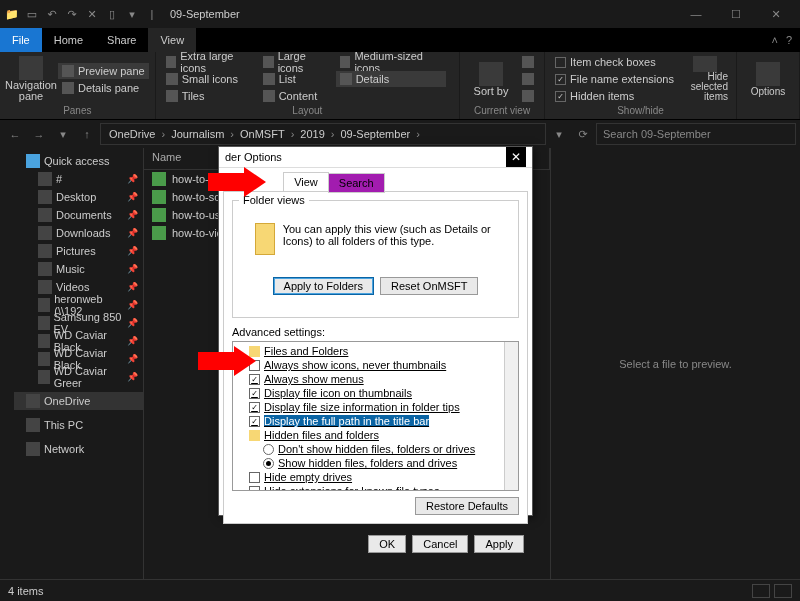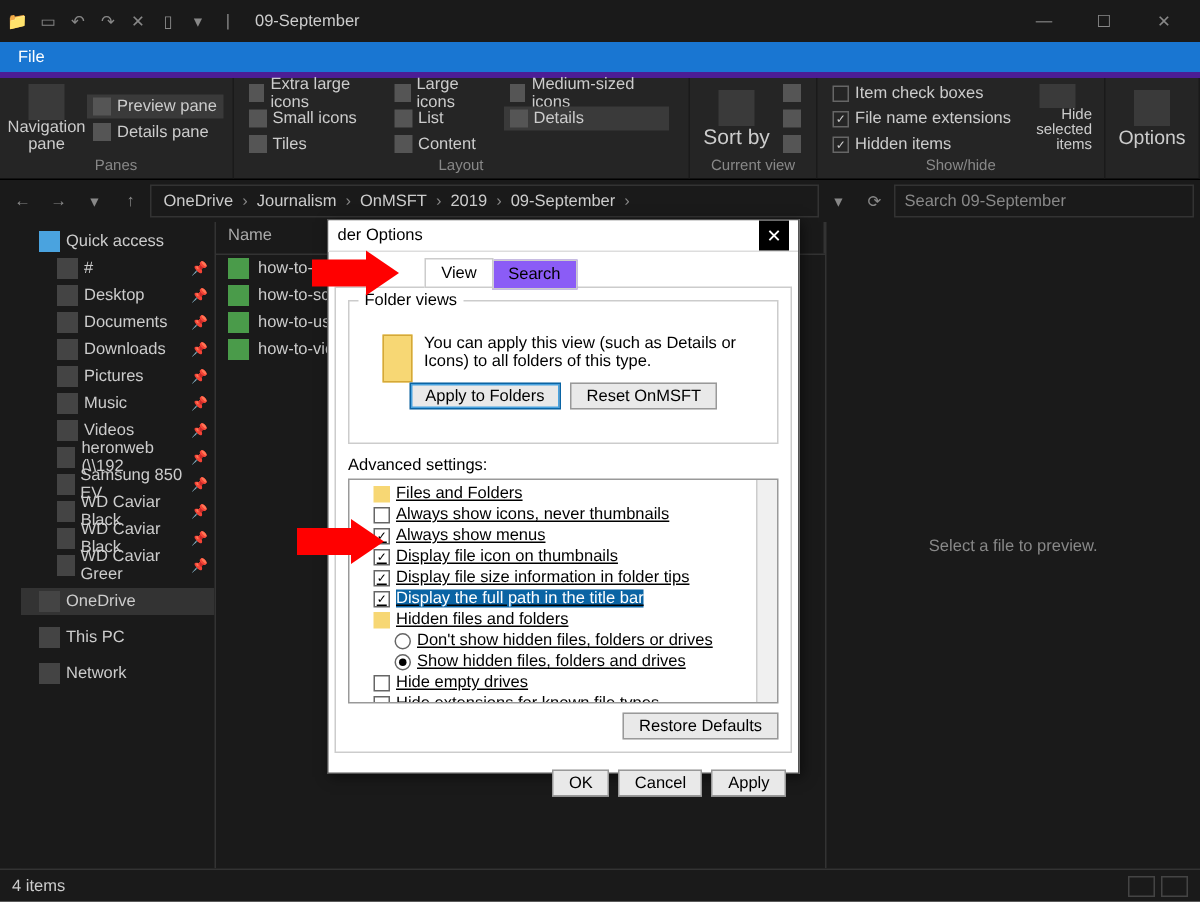--- a/index.html
+++ b/index.html
@@ -4,21 +4,21 @@
 <style>
 * { box-sizing: border-box; margin: 0; padding: 0; font-family: "Segoe UI", sans-serif; font-size: 11px; }
 body { background: #fff; width: 800px; height: 601px; overflow: hidden; position: relative; }
 .window { width: 800px; height: 601px; background: #1a1a1a; color: #ccc; display: flex; flex-direction: column; }
 .titlebar { height: 28px; background: #1a1a1a; display: flex; align-items: center; padding: 0 4px; }
 .qat { display: flex; gap: 4px; align-items: center; }
 .qat-icon { width: 16px; height: 16px; display: inline-flex; align-items: center; justify-content: center; color: #888; }
 .title-text { margin-left: 10px; color: #ccc; flex: 1; }
 .win-controls { display: flex; }
 .win-btn { width: 40px; height: 28px; display: flex; align-items: center; justify-content: center; color: #888; }
-.menubar { height: 24px; background: #4c1d95; display: flex; align-items: stretch; flex-direction: column; }
+.menubar { height: 24px; background: #000000; display: flex; align-items: stretch; }
 .menu-tab { padding: 4px 12px; color: #ccc; display: flex; align-items: center; }
 .menu-tab.file { background: #1976d2; color: #fff; }
 .menu-tab.active { background: #252525; border-bottom: 1px solid #252525; }
 .menu-help { margin-left: auto; display: flex; align-items: center; padding: 0 8px; gap: 8px; color: #888; }
 .ribbon { background: #252525; display: flex; height: 68px; border-bottom: 1px solid #000; }
 .ribbon-group { display: flex; flex-direction: column; padding: 2px 6px; border-right: 1px solid #1a1a1a; }
 .ribbon-group-content { flex: 1; display: flex; align-items: center; gap: 2px; }
 .ribbon-label { text-align: center; color: #888; font-size: 10px; padding: 1px 0; }
 .large-btn { display: flex; flex-direction: column; align-items: center; justify-content: center; width: 50px; height: 50px; padding: 2px; }
 .large-btn .icon { width: 24px; height: 24px; background: #3a3a3a; }
@@ -51,28 +51,28 @@
 .preview-pane { width: 250px; background: #1a1a1a; border-left: 1px solid #333; display: flex; align-items: center; justify-content: center; color: #888; }
 .statusbar { height: 22px; background: #1a1a1a; border-top: 1px solid #333; display: flex; align-items: center; padding: 0 8px; color: #ccc; }
 .status-views { margin-left: auto; display: flex; gap: 4px; }
 .status-views span { width: 18px; height: 14px; border: 1px solid #444; }
 
 .dialog { position: absolute; left: 218px; top: 146px; width: 315px; height: 370px; background: #fff; border: 1px solid #555; box-shadow: 2px 2px 8px rgba(0,0,0,0.5); color: #000; display: flex; flex-direction: column; }
 .dlg-title { height: 24px; background: #fff; display: flex; align-items: center; padding: 0 6px; border-bottom: 1px solid #ddd; }
 .dlg-x { margin-left: auto; width: 20px; height: 20px; background: #000; color: #fff; display: flex; align-items: center; justify-content: center; font-size: 12px; }
 .dlg-tabs { display: flex; padding: 4px 4px 0 4px; }
 .dlg-tab { padding: 3px 10px; border: 1px solid #ccc; background: #fff; margin-right: -1px; position: relative; z-index: 2; }
-.dlg-tab.inactive { background: #8b5cf6; top: 1px; z-index: 1; }
+.dlg-tab.inactive { background: #a21caf; top: 1px; z-index: 1; }
 .dlg-body { flex: 1; border: 1px solid #ccc; margin: 0 4px 4px 4px; padding: 8px; background: #fff; position: relative; top: -1px; }
 .groupbox { border: 1px solid #ccc; padding: 22px; position: relative; margin-bottom: 8px; }
 .groupbox > legend, .group-label { position: absolute; top: -7px; left: 6px; background: #fff; padding: 0 4px; font-size: 11px; }
 .fv-row { display: flex; gap: 8px; align-items: flex-start; }
 .fv-icon { width: 32px; height: 32px; background: #f7d774; border: 1px solid #d4a838; }
 .fv-text { font-size: 11px; }
-.fv-btns { display: flex; gap: 6px; margin-top: 0; justify-content: center; }
+.fv-btns { display: flex; gap: 6px; margin-top: 22px; justify-content: center; }
 .btn { padding: 2px 10px; border: 1px solid #999; background: #e9e9e9; font-size: 11px; }
 .btn.def { border: 1px solid #0a64a4; box-shadow: inset 0 0 0 1px #4aa3df; }
 .adv-label { font-size: 11px; margin-bottom: 3px; }
 .adv-box { border: 1px solid #999; background: #fff; height: 150px; overflow: hidden; position: relative; text-decoration: underline; }
 .adv-tree { padding: 2px; font-size: 11px; }
 .adv-item { display: flex; align-items: center; gap: 4px; padding: 0px 0 0px 14px; height: 14px; }
 .adv-item.l2 { padding-left: 28px; }
 .adv-chk { width: 11px; height: 11px; border: 1px solid #666; display: inline-flex; align-items: center; justify-content: center; font-size: 8px; flex-shrink: 0; }
 .adv-chk.on::after { content: '✓'; color: #000; }
 .adv-rad { width: 11px; height: 11px; border: 1px solid #666; border-radius: 50%; display: inline-flex; align-items: center; justify-content: center; flex-shrink: 0; }
@@ -186,21 +186,21 @@
           <div class="small-item"></div>
         </div>
       </div>
       <div class="ribbon-label">Layout</div>
     </div>
 
     <div class="ribbon-group">
       <div class="ribbon-group-content">
         <div class="large-btn">
           <div class="icon"></div>
-          <div style="font-size:14px;text-align:center;line-height:1">Sort
+          <div style="font-size:11px;text-align:center;line-height:1">Sort
 by</div>
         </div>
         <div class="small-items">
           <div class="small-item">
               <span class="ribbon-icon"></span>
             </div>
           <div class="small-item">
               <span class="ribbon-icon"></span>
             </div>
           <div class="small-item">
@@ -233,21 +233,21 @@
 items</div>
         </div>
       </div>
       <div class="ribbon-label">Show/hide</div>
     </div>
 
     <div class="ribbon-group">
       <div class="ribbon-group-content">
         <div class="large-btn">
           <div class="icon"></div>
-          <div style="font-size:13px">Options</div>
+          <div style="font-size:10px">Options</div>
         </div>
       </div>
       <div class="ribbon-label">&nbsp;</div>
     </div>
   </div>
 
   <div class="address-row">
     <div class="nav-btn">←</div>
     <div class="nav-btn">→</div>
     <div class="nav-btn">▾</div>

